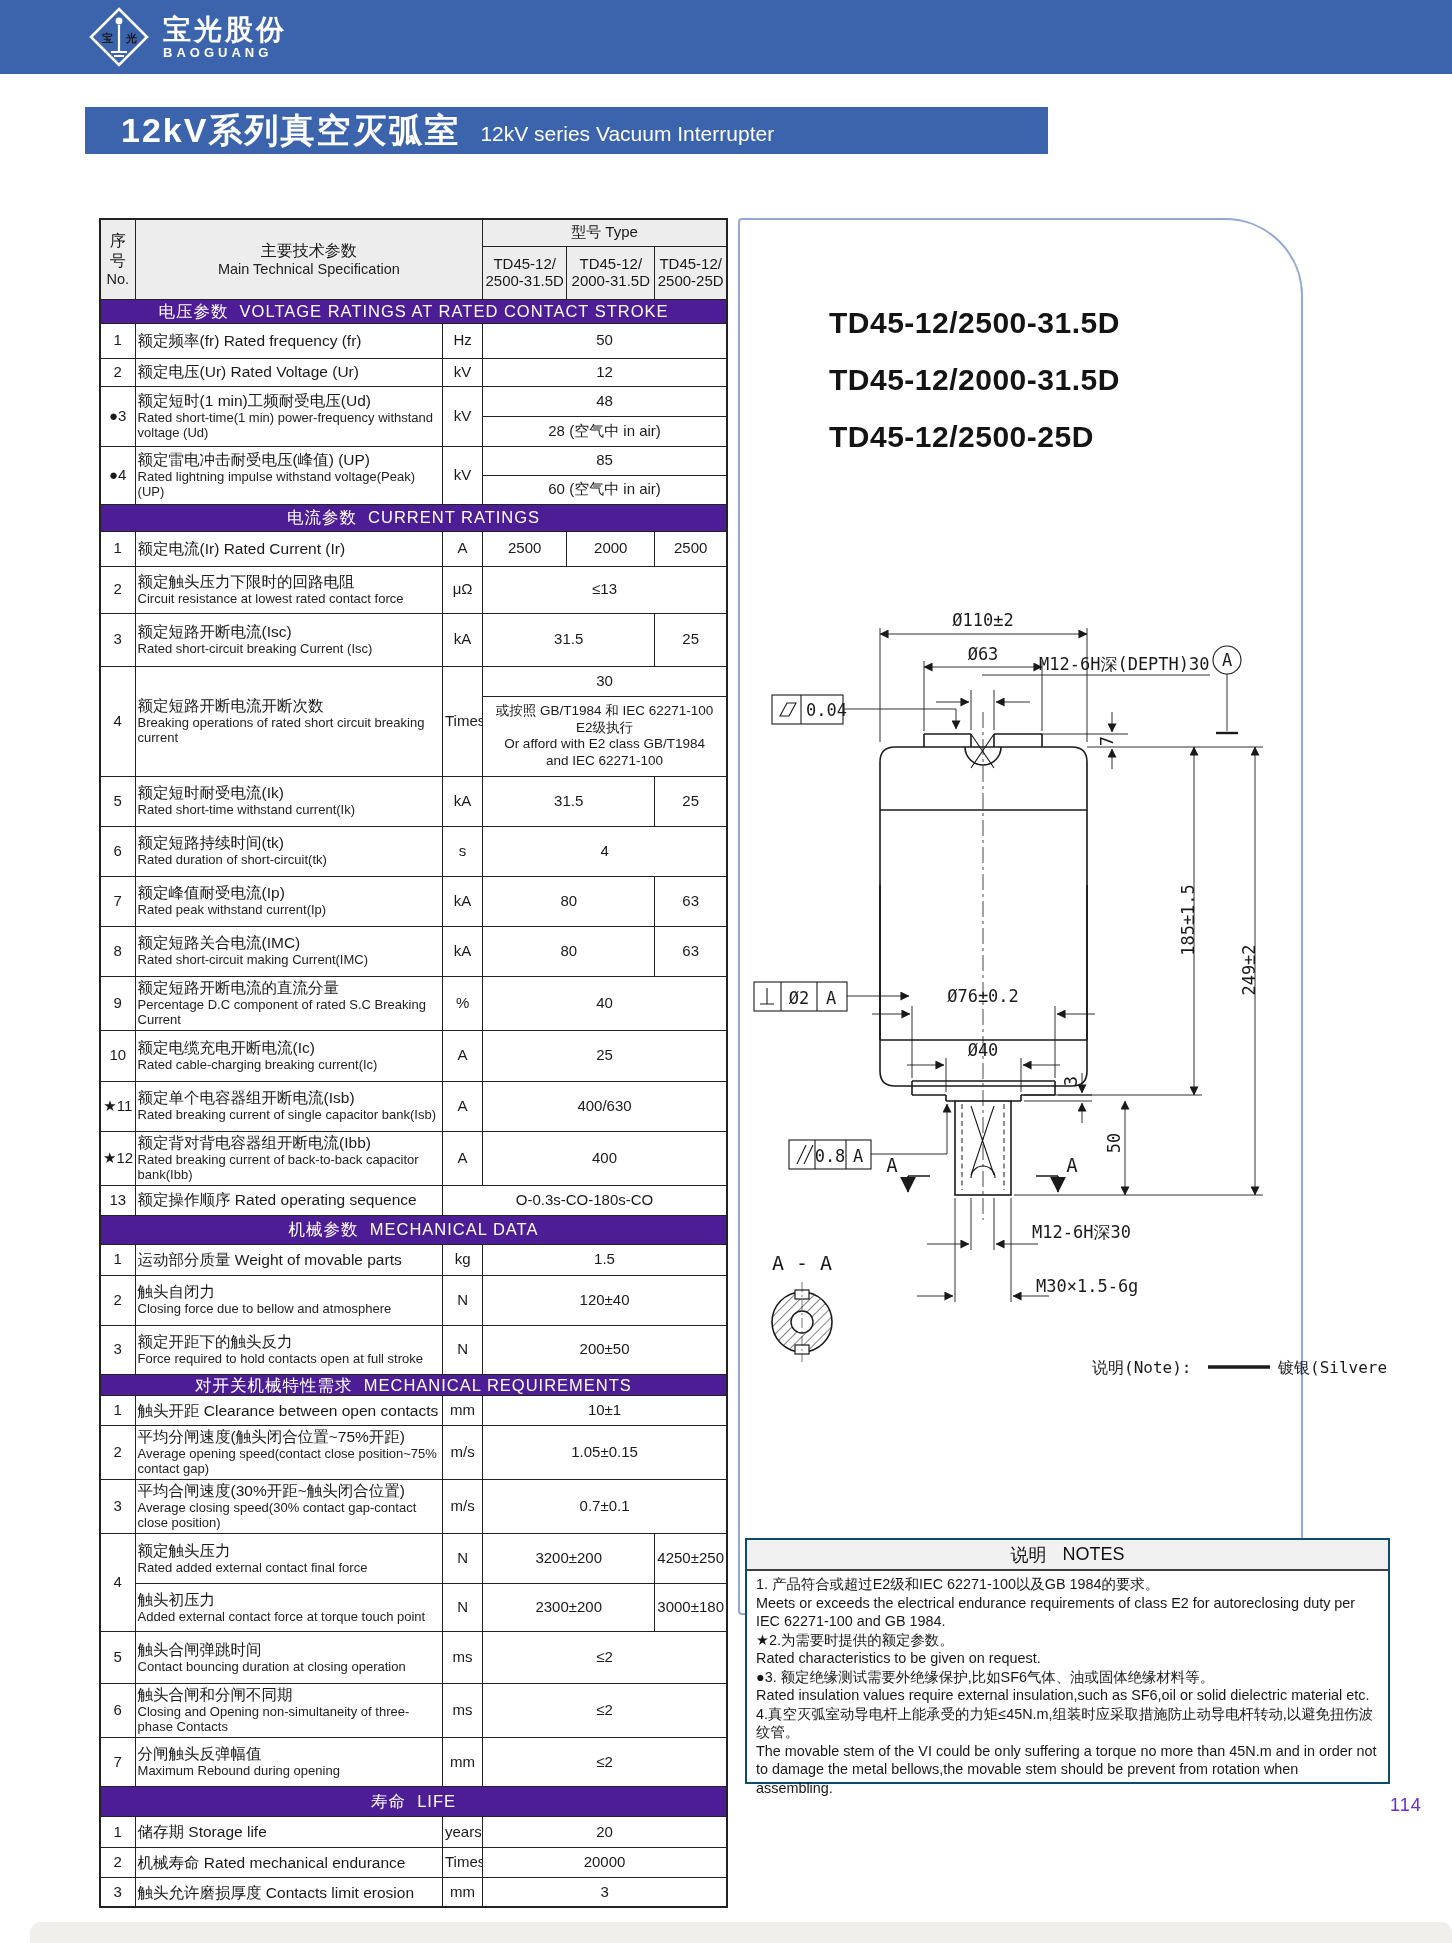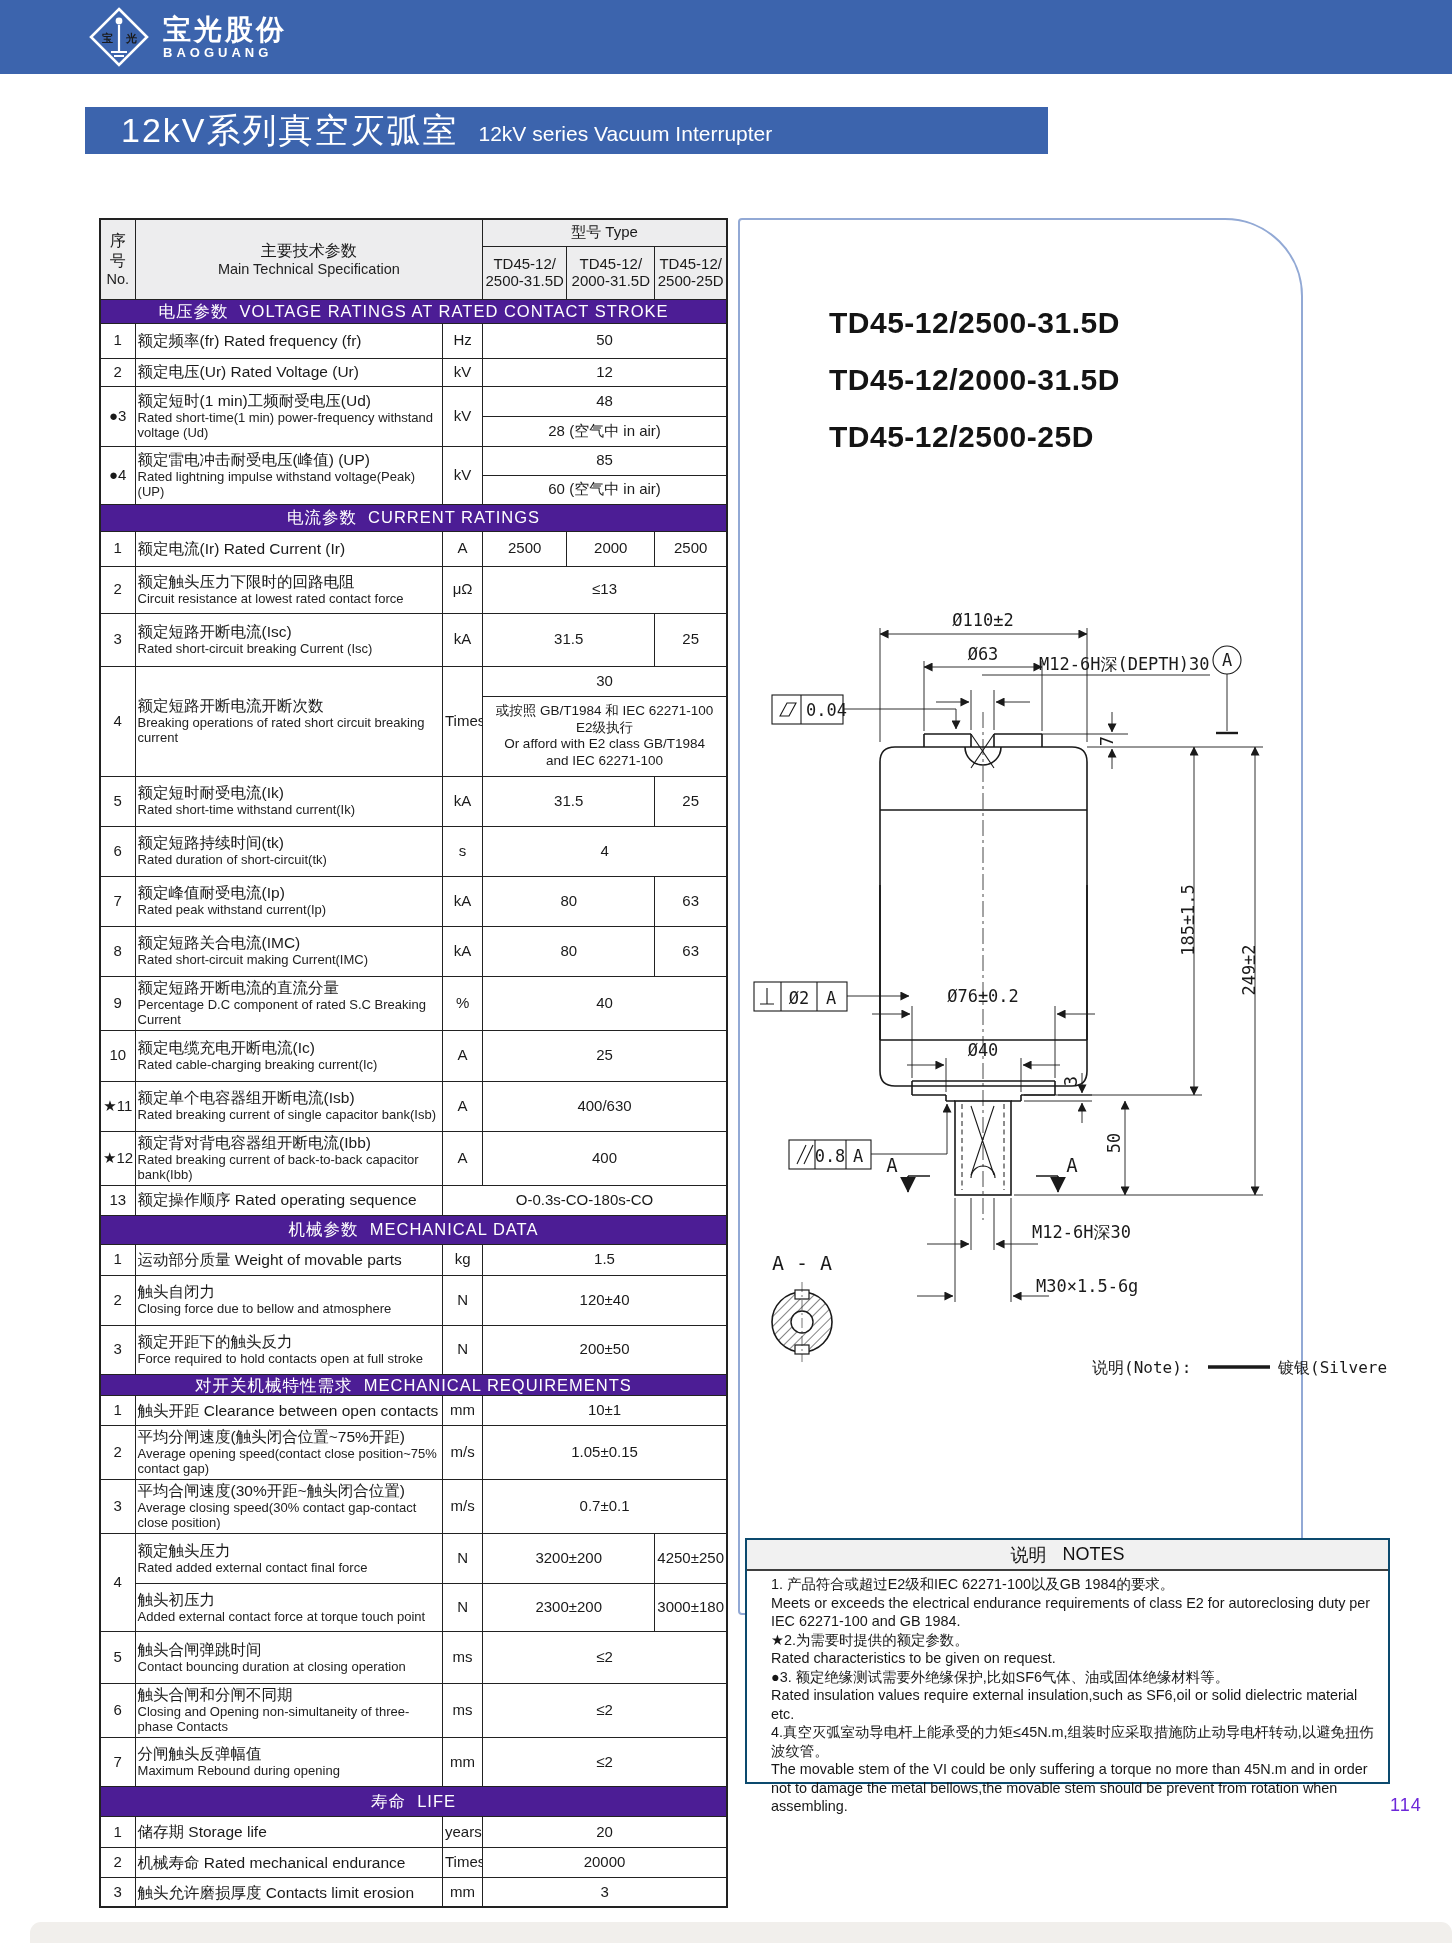--- a/index.html
+++ b/index.html
@@ -5,21 +5,21 @@
   *{margin:0;padding:0;box-sizing:border-box}
   html,body{background:#fff}
   body{width:1452px;height:1943px;position:relative;font-family:"Liberation Sans","DejaVu Sans",sans-serif;color:#1a1a1a;overflow:hidden}
   
   .topbar{position:absolute;left:0;top:0;width:1452px;height:74px;background:#3c64ad;display:flex;align-items:center;padding-left:88px}
   .logo{display:flex;align-items:center;gap:13px}
   .logo-text .zh{font-size:28px;font-weight:bold;color:#fff;letter-spacing:3px;line-height:30px}
   .logo-text .en{font-size:13px;color:#fff;letter-spacing:4px;font-weight:bold;line-height:15px}
   
   .titlebar{position:absolute;left:85px;top:107px;width:963px;height:47px;background:#3c64ad;color:#fff;display:flex;align-items:center;padding-left:36px;gap:20px}
-  .titlebar .zh{font-size:34px;font-weight:normal;letter-spacing:2px}
+  .titlebar .zh{font-size:34px;font-weight:bold;letter-spacing:2px}
   .titlebar .en{font-size:21px;padding-top:6px}
   
   table.spec{position:absolute;left:99px;top:218px;width:629px;border-collapse:collapse;table-layout:fixed;border:2px solid #222}
   table.spec td{border:1px solid #222;text-align:center;vertical-align:middle;padding:1px 2px;font-size:15px;line-height:1.12;overflow:hidden}
   table.spec td.sp{text-align:left;padding:2px 2px 2px 2px}
   table.spec .zh{display:block;font-size:15.5px;line-height:18px}
   table.spec .en{display:block;font-size:13px;line-height:15.5px;color:#222}
   table.spec .one{font-size:15.5px}
   table.spec tr.bar td{background:#4c1d95;color:#fff;font-size:16.5px;letter-spacing:1px;border-left:2px solid #222;border-right:2px solid #222}
   table.spec tr.bar .en{display:inline;font-size:16.5px;color:#fff}
@@ -30,21 +30,21 @@
   .unit{font-size:14.5px}
   .mcell{font-size:14.5px;line-height:17px}
   
   .panel{position:absolute;left:738px;top:218px;width:565px;height:1397px;border:2px solid #92a9d5;border-radius:4px 78px 4px 4px;background:#fff}
   .models{position:absolute;left:89px;top:74px}
   .models div{font-size:30px;font-weight:bold;letter-spacing:.5px;line-height:57px;color:#141414}
   .panel svg.draw{position:absolute;left:0;top:0}
   
   .notes{position:absolute;left:745px;top:1538px;width:645px;height:246px;border:2px solid #0c4a6e;background:#fff}
   .notes-title{height:31px;border-bottom:2px solid #3f3f3f;background:#f1f1f1;display:flex;justify-content:center;align-items:center;gap:16px;font-size:18px;color:#111}
-  .notes-body{padding:4px 9px 0 24px;font-size:14.4px;line-height:18.5px;color:#171717}
+  .notes-body{padding:4px 9px 0 9px;font-size:14.4px;line-height:18.5px;color:#171717}
   .pagenum{position:absolute;left:1390px;top:1795px;font-size:18px;color:#6d28d9;letter-spacing:1px}
   .footerbar{position:absolute;left:30px;top:1922px;width:1422px;height:21px;background:#f1efec;border-radius:11px 11px 0 0}
   text{fill:#1a1a1a}
 </style>
 </head>
 <body>
 
 <div class="topbar">
   <div class="logo">
     <svg width="62" height="62" viewBox="0 0 62 62">

